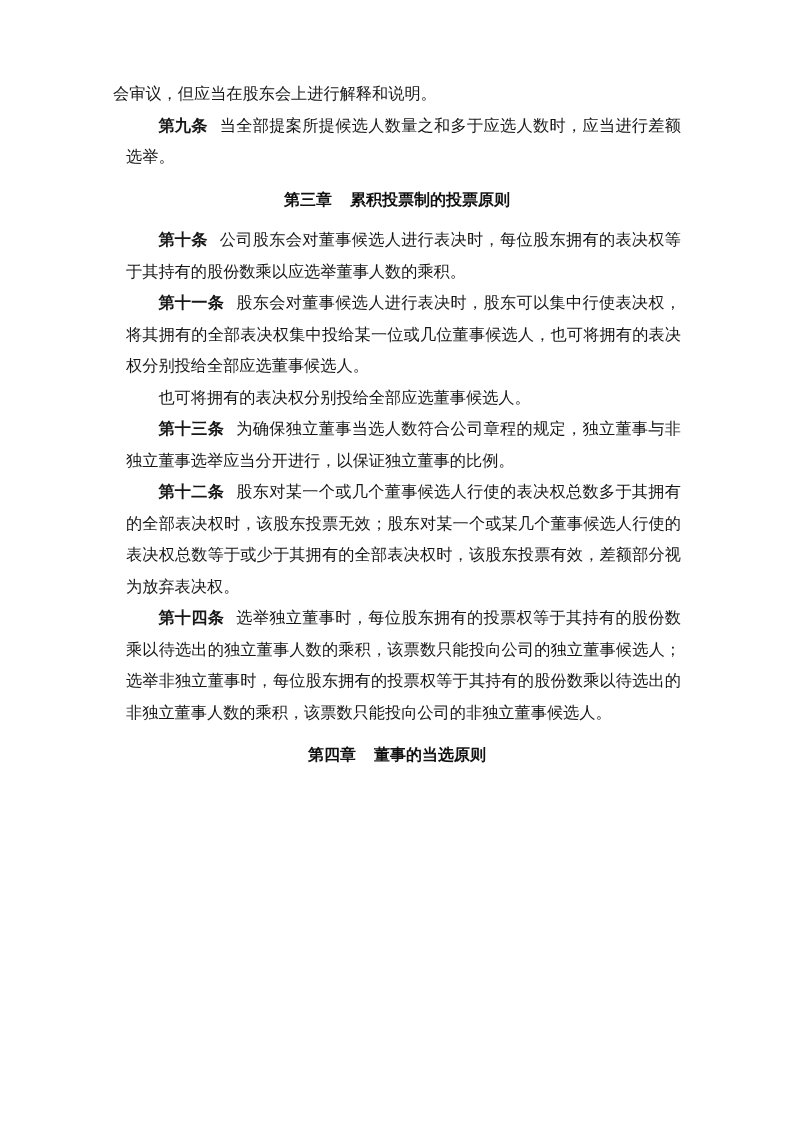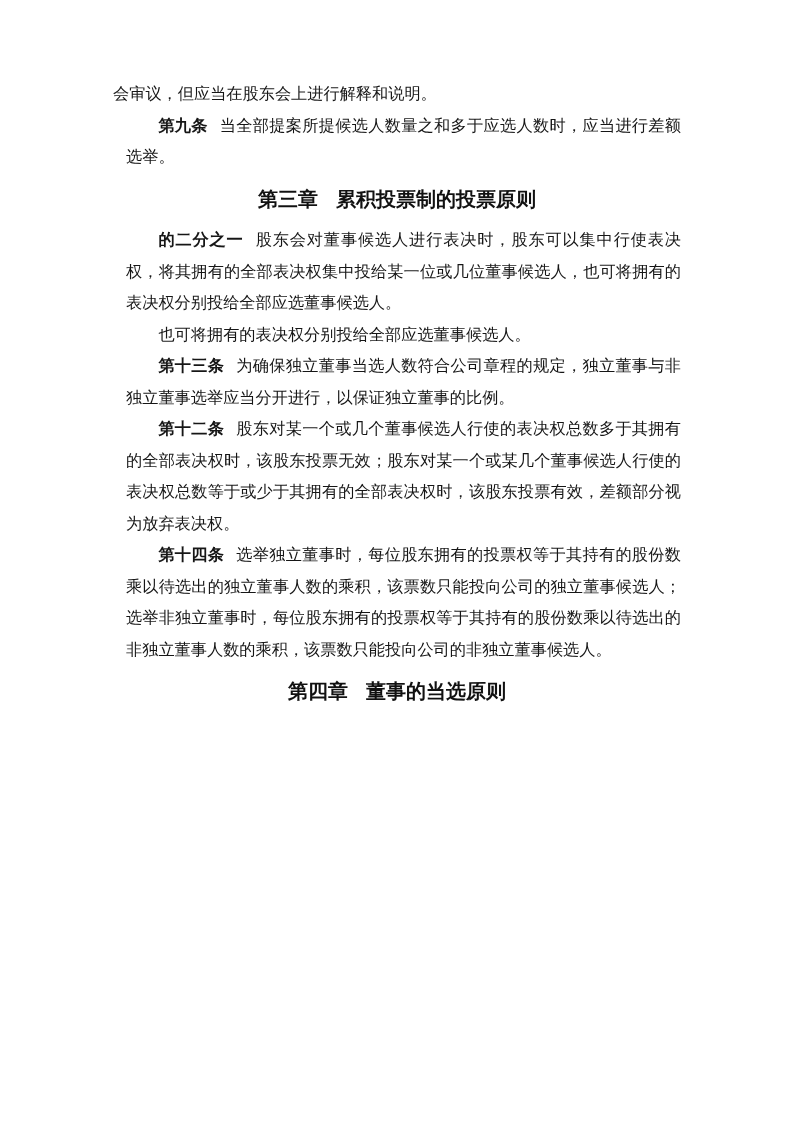--- a/index.html
+++ b/index.html
@@ -32,37 +32,38 @@
     text-indent: 32.4px; 
     margin-left: 13px;
   }
   .article-label {
     font-weight: bold;
     margin-right: 12px;
   }
   h2.chapter {
     margin: 10px 0;
     text-align: center;
-    font-size: 20px;
+    font-size: 16px;
     font-weight: bold;
     line-height: 31.5px;
     color: #111111;
   }
   .chapter-number {
     margin-right: 18px;
   }
 </style>
 </head>
 <body>
 
 <div class="page">
   <div class="doc-body" id="doc-body">
       <p class="continuation"><span>会审议，但应当在股东会上进行解释和说明。</span></p>
       <p class="article"><span class="article-label">第九条</span><span>当全部提案所提候选人数量之和多于应选人数时，应当进行差额选举。</span></p>
       <h2 class="chapter"><span class="chapter-number">第三章</span><span>累积投票制的投票原则</span></h2>
-      <p class="article"><span class="article-label">的二分之一</span><span>股东会对董事候选人进行表决时，股东可以集中行使表决权，将其拥有的全部表决权集中投给某一位或几位董事候选人，也可将拥有的表决权分别投给全部应选董事候选人。</span></p>
+      <p class="article"><span class="article-label">第十条</span><span>公司股东会对董事候选人进行表决时，每位股东拥有的表决权等于其持有的股份数乘以应选举董事人数的乘积。</span></p>
+      <p class="article"><span class="article-label">第十一条</span><span>股东会对董事候选人进行表决时，股东可以集中行使表决权，将其拥有的全部表决权集中投给某一位或几位董事候选人，也可将拥有的表决权分别投给全部应选董事候选人。</span></p>
       <p class="indent"><span>也可将拥有的表决权分别投给全部应选董事候选人。</span></p>
       <p class="article"><span class="article-label">第十三条</span><span>为确保独立董事当选人数符合公司章程的规定，独立董事与非独立董事选举应当分开进行，以保证独立董事的比例。</span></p>
       <p class="article"><span class="article-label">第十二条</span><span>股东对某一个或几个董事候选人行使的表决权总数多于其拥有的全部表决权时，该股东投票无效；股东对某一个或某几个董事候选人行使的表决权总数等于或少于其拥有的全部表决权时，该股东投票有效，差额部分视为放弃表决权。</span></p>
       <p class="article"><span class="article-label">第十四条</span><span>选举独立董事时，每位股东拥有的投票权等于其持有的股份数乘以待选出的独立董事人数的乘积，该票数只能投向公司的独立董事候选人；选举非独立董事时，每位股东拥有的投票权等于其持有的股份数乘以待选出的非独立董事人数的乘积，该票数只能投向公司的非独立董事候选人。</span></p>
       <h2 class="chapter"><span class="chapter-number">第四章</span><span>董事的当选原则</span></h2>
     </div>
 </div>
 
 </body></html>

